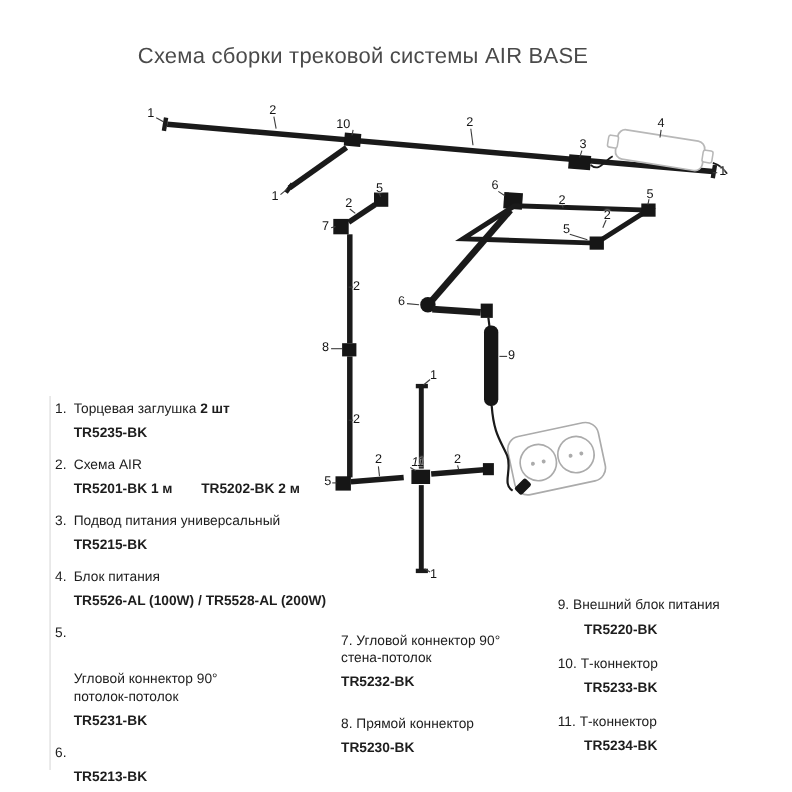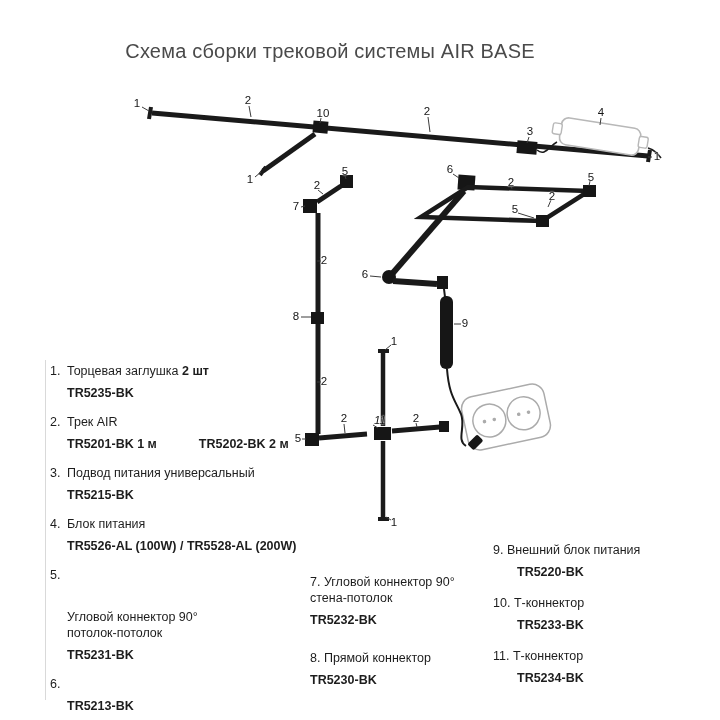--- a/index.html
+++ b/index.html
@@ -15,34 +15,34 @@
   #callouts{position:absolute;left:0;top:0;width:720px;height:720px;pointer-events:none;}
   .callout{
     position:absolute;transform:translate(-50%,-50%);
     font-size:11.5px;color:#161616;line-height:1;
     text-shadow:0 0 2px #fff,0 0 2px #fff;
   }
   .left-divider{position:absolute;left:45px;top:360px;width:1px;height:340px;background:#d9d9d9;}
   .lg-col{position:absolute;font-size:12.5px;line-height:1.28;color:#1d1d1d;}
   .col-left{left:50px;top:363px;width:300px;}
   .col-mid{left:310px;top:574px;width:155px;text-align:left;}
-  .col-right{left:493px;top:542px;width:170px;}
+  .col-right{left:507px;top:542px;width:170px;}
   .lg-item{margin-bottom:13px;}
   .col-mid .lg-item{margin-bottom:22px;}
   .col-right .lg-item{margin-bottom:15px;}
   .lg-line{display:flex;}
   .lg-num{flex:0 0 17px;}
   .lg-name{min-width:0;}
   .lg-name.mw155{max-width:155px;margin-top:42px;}
   .lg-name.mw240{max-width:240px;}
   .nb{font-weight:bold;}
   .lg-code{font-weight:bold;margin-top:6px;margin-left:17px;}
   .col-mid .lg-code{margin-left:0;}
   .col-right .lg-code{margin-left:24px;}
-  .code2{margin-left:42px;font-weight:bold;}
+  .code2{margin-left:26px;font-weight:bold;}
 </style>
 </head>
 <body>
 
 <div class="screen">
 
   <h1 class="title">Схема сборки трековой системы AIR BASE</h1>
 
   <svg class="art" width="720" height="720" viewBox="0 0 720 720">
 
@@ -150,21 +150,21 @@
         <line x1="518" y1="213" x2="534" y2="218"></line>
         <line x1="370" y1="276" x2="381" y2="277"></line>
         <line x1="461" y1="324" x2="454" y2="324"></line>
       </g>
     </g>
   </svg>
 
   <div id="callouts">
       <span class="callout" style="left: 137px; top: 104px;">1</span>
       <span class="callout" style="left: 248px; top: 101px;">2</span>
-      <span class="callout" style="left: 323px; top: 114px;">10</span>
+      <span class="callout" style="left: 312px; top: 114px;">10</span>
       <span class="callout" style="left: 427px; top: 112px;">2</span>
       <span class="callout" style="left: 530px; top: 132px;">3</span>
       <span class="callout" style="left: 601px; top: 113px;">4</span>
       <span class="callout" style="left: 657px; top: 157px;">1</span>
       <span class="callout" style="left: 250px; top: 180px;">1</span>
       <span class="callout" style="left: 345px; top: 172px;">5</span>
       <span class="callout" style="left: 317px; top: 186px;">2</span>
       <span class="callout" style="left: 296px; top: 207px;">7</span>
       <span class="callout" style="left: 324px; top: 261px;">2</span>
       <span class="callout" style="left: 296px; top: 317px;">8</span>
@@ -191,21 +191,21 @@
       <div class="lg-line">
         <span class="lg-num">1.</span>
         <span class="lg-name"><span>Торцевая заглушка</span> <b class="nb">2 шт</b></span>
       </div>
       <div class="lg-code">TR5235-BK</div>
     </div>
 
     <div class="lg-item">
       <div class="lg-line">
         <span class="lg-num">2.</span>
-        <span class="lg-name">Трек AIR</span>
+        <span class="lg-name">Схема AIR</span>
       </div>
       <div class="lg-code"><span>TR5201-BK  1 м</span><span class="code2">TR5202-BK  2 м</span></div>
     </div>
 
     <div class="lg-item">
       <div class="lg-line">
         <span class="lg-num">3.</span>
         <span class="lg-name">Подвод питания универсальный</span>
       </div>
       <div class="lg-code">TR5215-BK</div>

